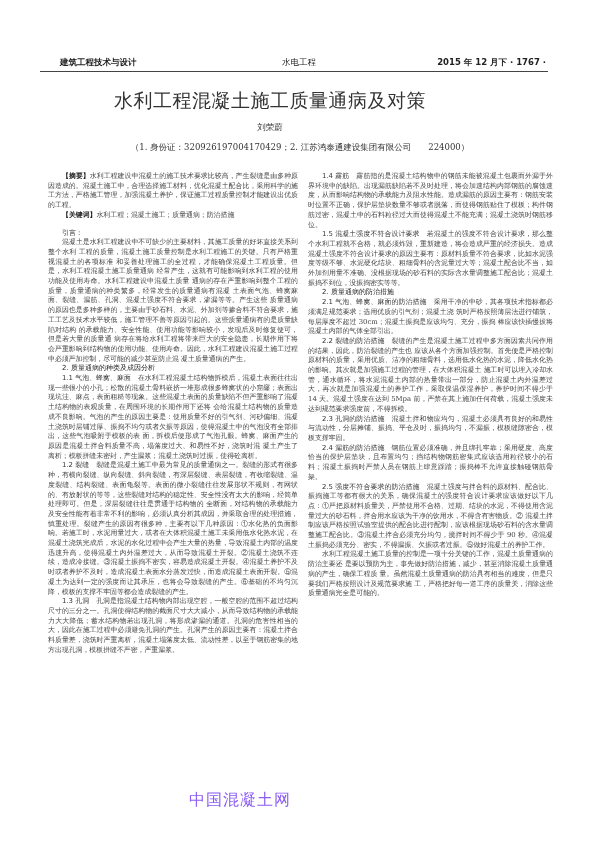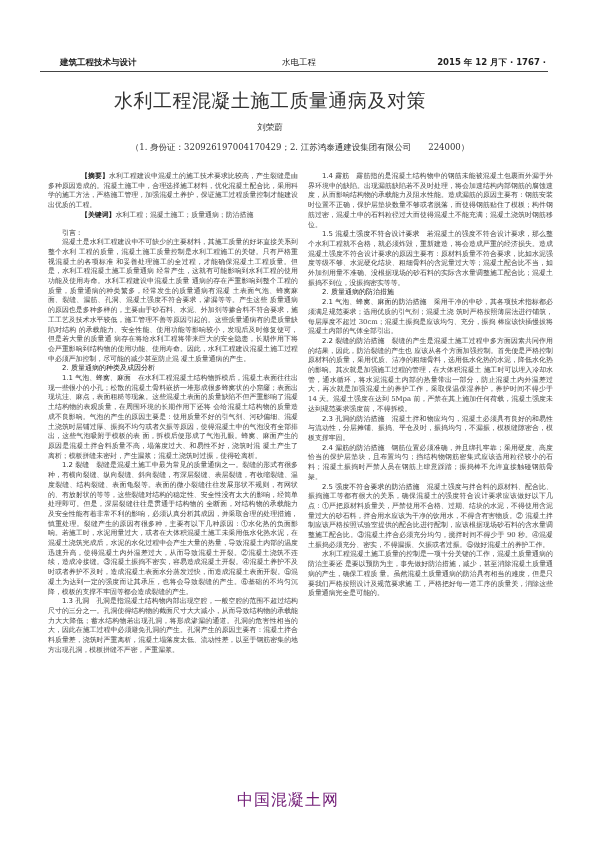--- a/index.html
+++ b/index.html
@@ -16,30 +16,30 @@
     .author { position: absolute; left: 0; width: 540px; top: 122px; text-align: center;
       font-size: 8.5px; color: #333; }
     .affil { position: absolute; left: 0; width: 600px; top: 142px; text-align: center;
       font-size: 8.5px; color: #333; }
     .col { position: absolute; top: 172px; font-size: 6.9px; line-height: 9.7px; color: #444;
       text-align: justify; }
     .col1 { left: 48px; width: 250px; }
     .col2 { left: 308px; width: 245px; top: 172px; }
     .abstract { padding-left: 0; margin: 0; }
     .abstract p { margin: 0; text-indent: 14px; }
-    .kw { font-weight: bold; color: #222; font-family: "DejaVu Sans", "Liberation Sans", sans-serif; margin-left: 19px; }
+    .kw { font-weight: bold; color: #222; font-family: "DejaVu Sans", "Liberation Sans", sans-serif; }
     .col p { margin: 0; text-indent: 14px; }
     .col p.noind { text-indent: 0; }
     .h1 { margin: 2px 0 0 0; text-indent: 14px; font-family: "DejaVu Sans", "Liberation Sans", sans-serif;
       font-weight: normal; color: #222; font-size: 7px; }
     .sub { font-family: "DejaVu Sans", "Liberation Sans", sans-serif; color: #333; }
     .gap { height: 8px; }
     .intro-head { margin-top: 0; text-indent: 14px; font-family: "DejaVu Sans", "Liberation Sans", sans-serif; color: #222; }
     .watermark { position: absolute; left: 0; width: 480px; top: 790px; text-align: center;
-      font-family: "DejaVu Sans", "Liberation Sans", sans-serif; font-size: 16px; color: #701a75; letter-spacing: 1px; margin-left: 48px; }
+      font-family: "DejaVu Sans", "Liberation Sans", sans-serif; font-size: 16px; color: #8b5cf6; letter-spacing: 1px; }
   </style>
 </head>
 <body>
 
 <div class="header">
   <span class="l">建筑工程技术与设计</span>
   <span class="c">水电工程</span>
   <span class="r">2015 年 12 月下 · 1767 ·</span>
 </div>
 

